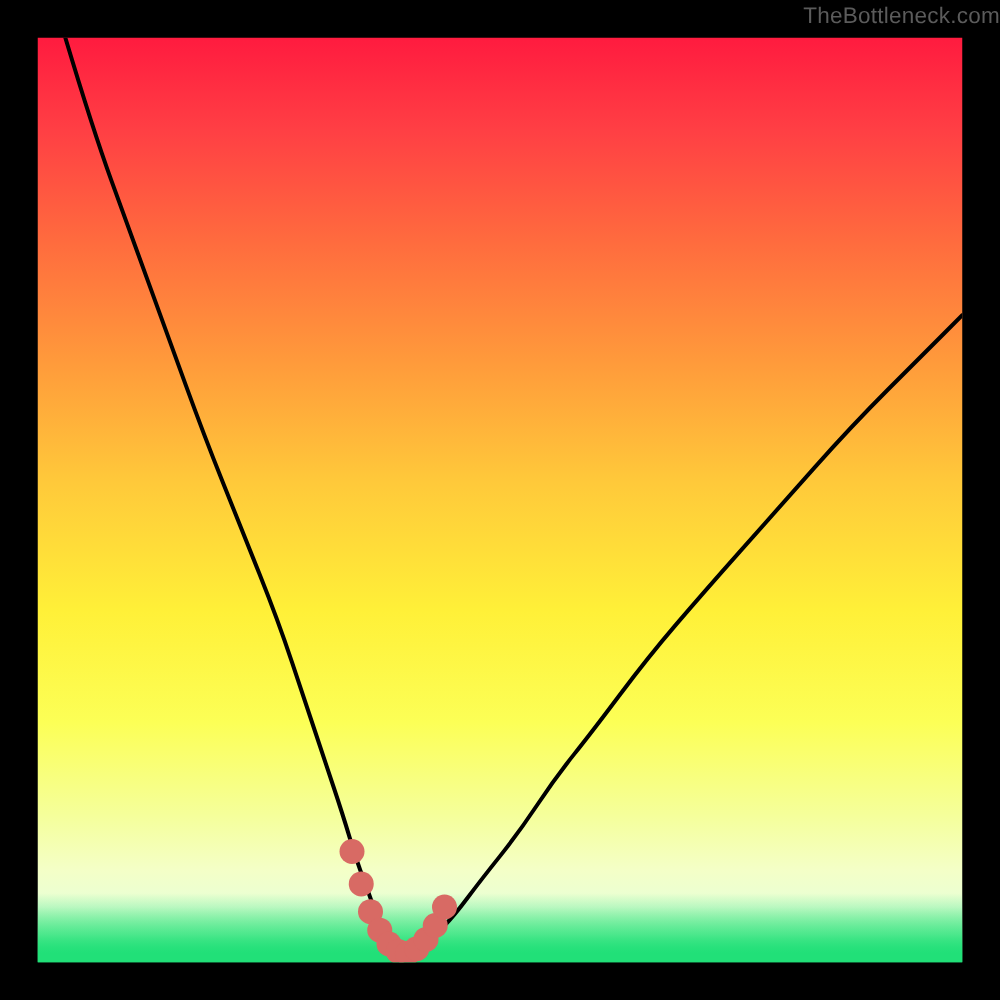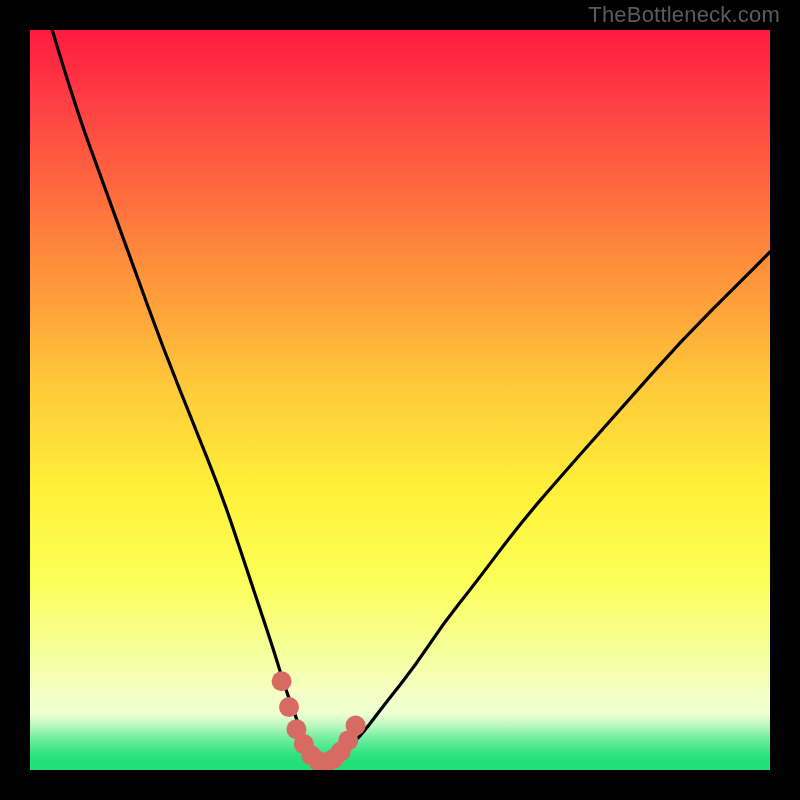--- a/index.html
+++ b/index.html
@@ -50,23 +50,23 @@
   }
   .curve-svg, .markers-svg {
     position: absolute;
     inset: 0;
     width: 100%;
     height: 100%;
   }
   .attribution {
     position: absolute;
     top: 2px;
-    right: 20px;
+    right: 0;
     color: #5b5b5b;
-    font-size: 22px;
+    font-size: 18px;
     font-weight: 500;
     letter-spacing: 0.2px;
   }
 </style>
 </head>
 <body>
 
 <div class="attribution">TheBottleneck.com</div>
 
 <div class="frame">

